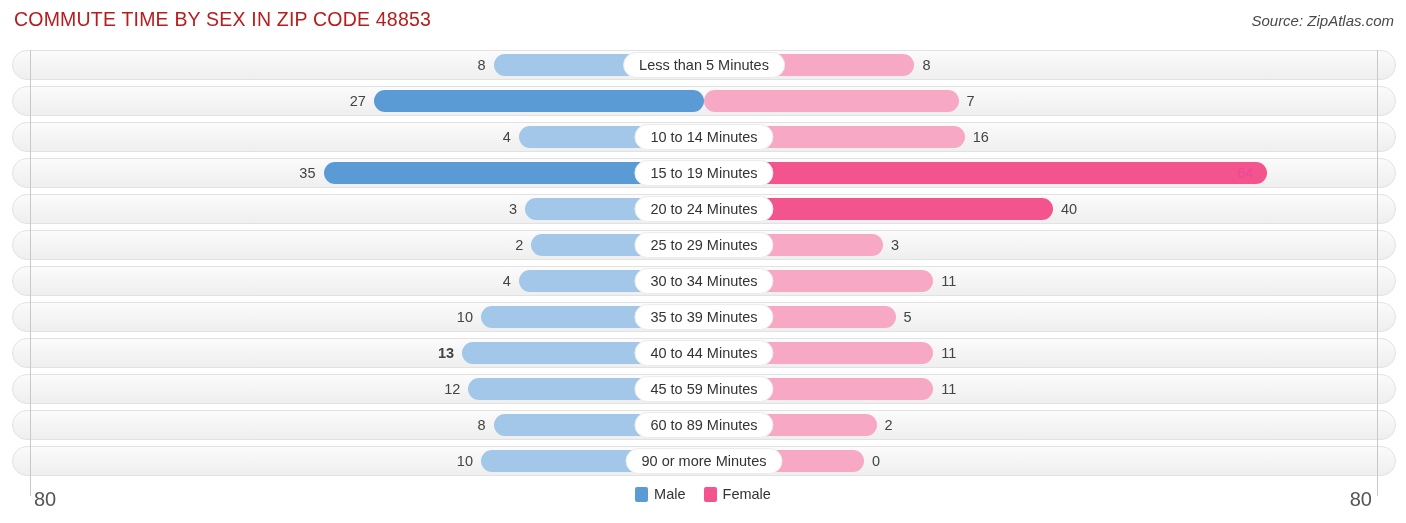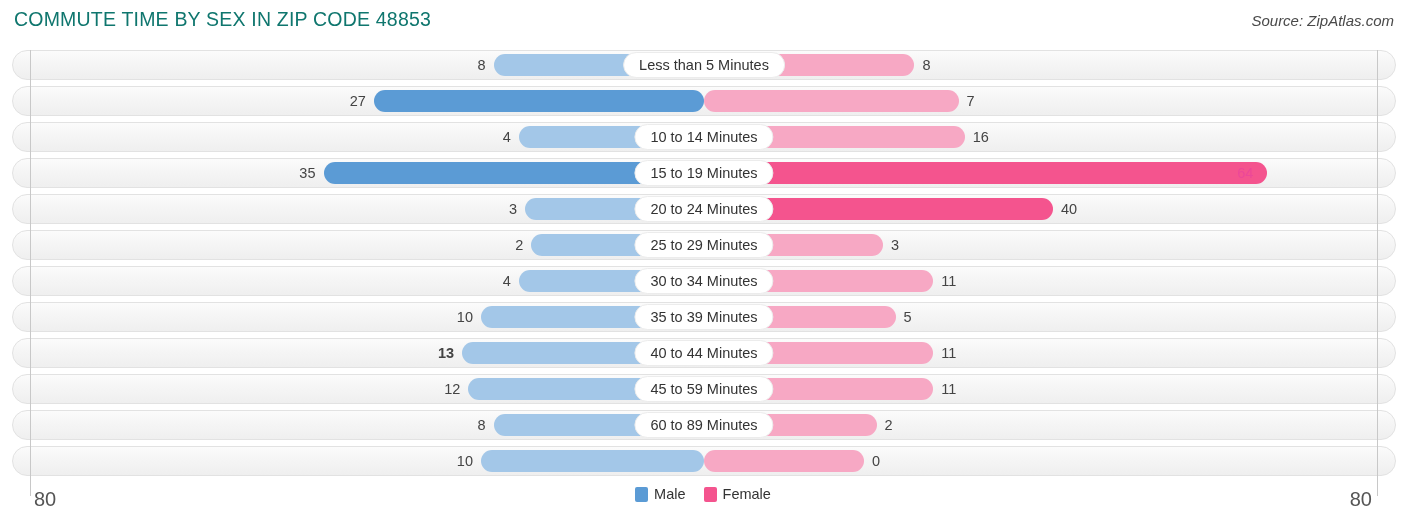--- a/index.html
+++ b/index.html
@@ -16,21 +16,21 @@
     background: #ffffff;
     overflow: hidden;
   }
 
   
   .chart-title {
     position: absolute;
     left: 14px; top: 8px;
     font-size: 19.5px;
     letter-spacing: .2px;
-    color: #0f766e;
+    color: #b91c1c;
     font-weight: 400;
     white-space: nowrap;
   }
   .source-note {
     position: absolute;
     right: 12px; top: 12px;
     font-size: 15px;
     font-style: italic;
     color: #4a4a4a;
     white-space: nowrap;
@@ -265,20 +265,21 @@
           <div class="cat-label">60 to 89 Minutes</div>
         </div>
         <div class="row">
           <div class="track"></div>
           <div class="bar-layer">
             <div class="bar male" style="width: 223px; background: rgb(163, 199, 232);"></div>
             <div class="bar female" style="width: 160px; background: rgb(247, 168, 196);"></div>
           </div>
           <div class="val male" style="right: calc(50% + 231px);">10</div>
           <div class="val female" style="left: calc(50% + 168px);">0</div>
+          <div class="cat-label">90 or more Minutes</div>
         </div>
       </div>
   </div>
 
   <div class="axis-tick left">80</div>
   <div class="axis-tick right">80</div>
 
   <div class="legend" id="legend">
       <div class="legend-item">
         <span class="swatch" style="background: rgb(91, 155, 213);"></span>

